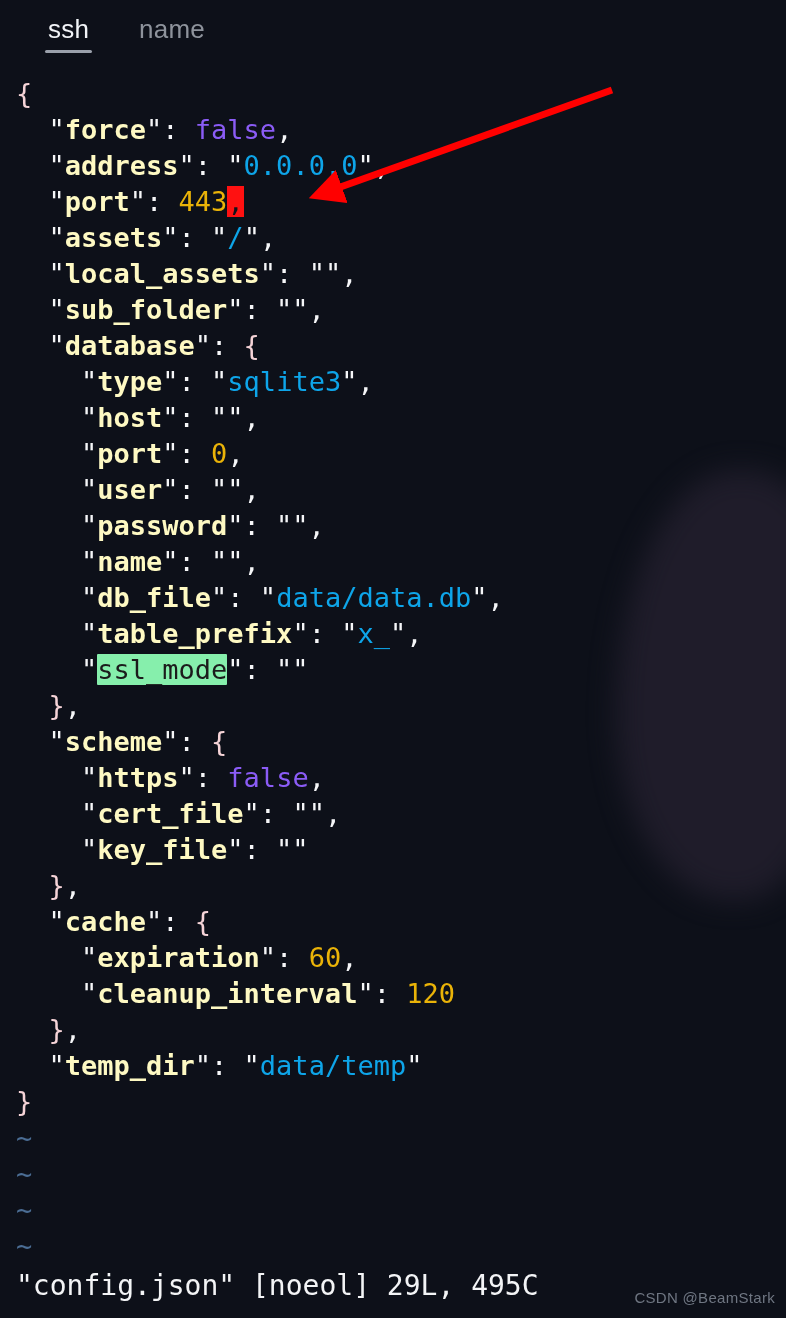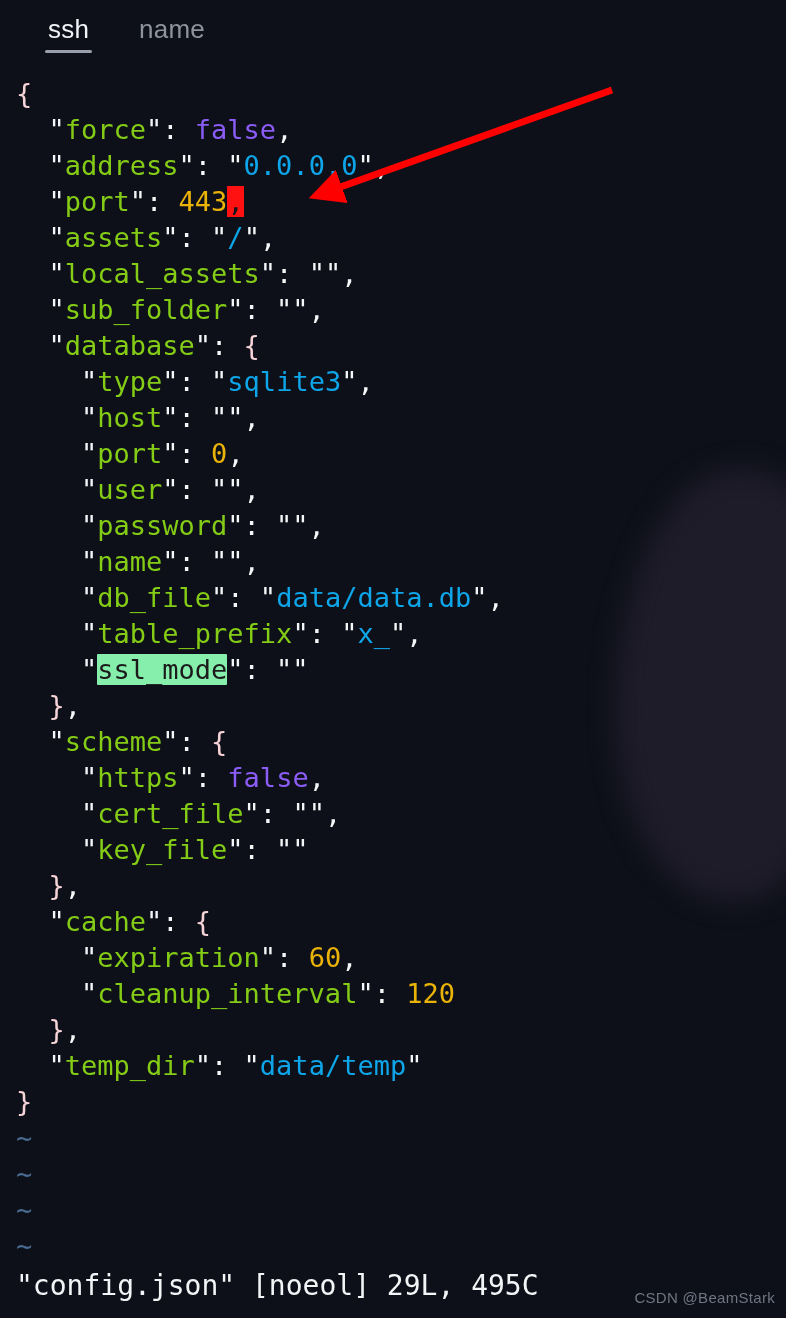--- a/index.html
+++ b/index.html
@@ -93,21 +93,21 @@
   }
   .line {
     height: 36px;
     padding-left: 16px;
     white-space: pre;
   }
 
   
   .punc    { color: #f6d4d8; }          
   .quote   { color: #f5f6f8; }          
-  .key     { color: #84cc16; }          
+  .key     { color: #fef9c3; font-weight: bold; }          
   .str     { color: #0ea5e9; }          
   .num     { color: #eab308; }          
   .bool    { color: #8b5cf6; }          
   .tilde   { color: #4b6d94; }          
 
   .hl {
     background: #86efac;
     color: #1b1b1b;
     border-radius: 1px;
   }

